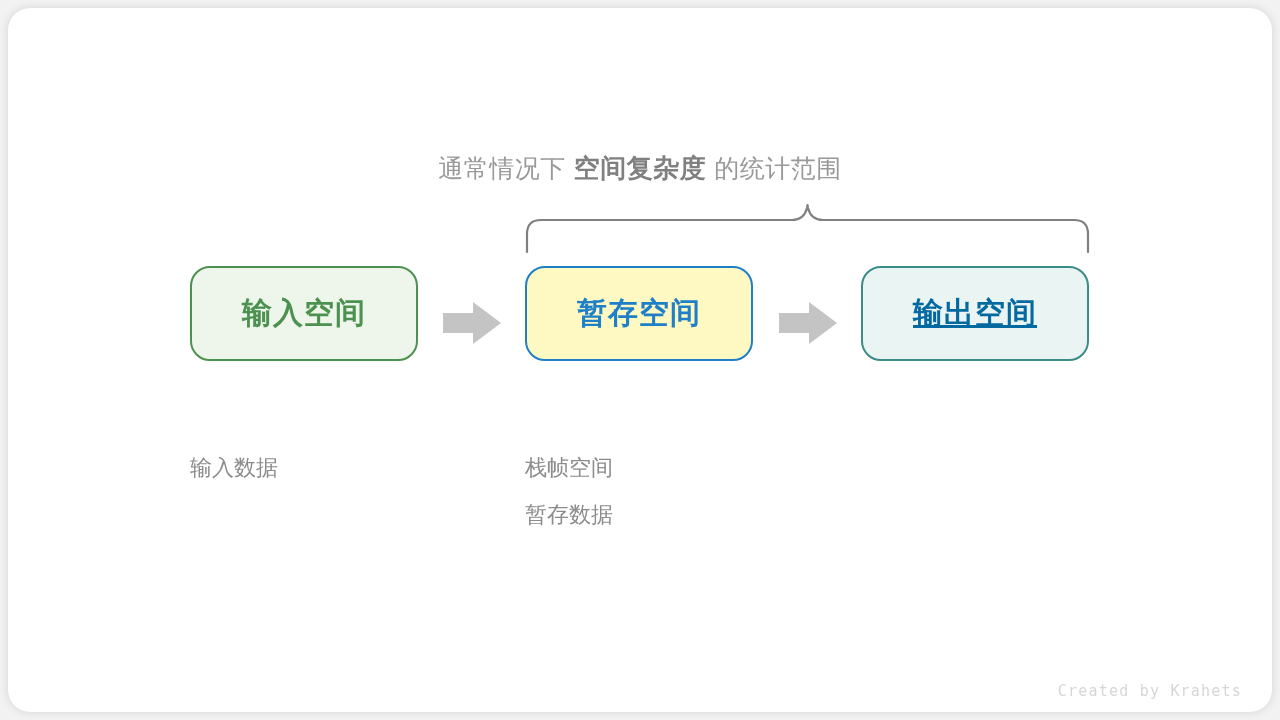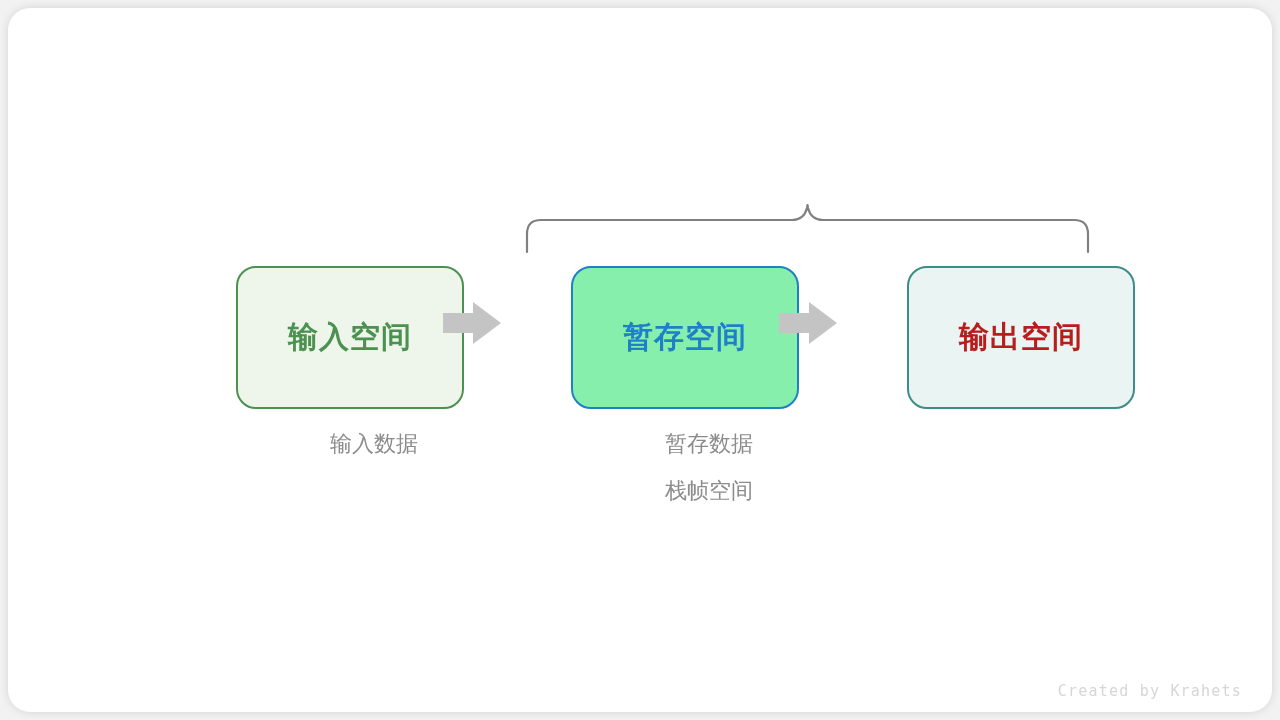--- a/index.html
+++ b/index.html
@@ -69,60 +69,59 @@
     left: 190px;
     top: 266px;
     width: 900px;
     height: 114px;
   }
 
   .box {
     position: absolute;
     top: 0;
     width: 228px;
-    height: 143px;
+    height: 95px;
     border-radius: 20px;
     border-style: solid;
     border-width: 2px;
     box-sizing: border-box;
     display: flex;
     align-items: center;
     justify-content: center;
-    margin-left: 46px;
   }
   .box-label {
     font-size: 30px;
     font-weight: bold;
     letter-spacing: 1px;
   }
 
   #box-input      { left: 0px;   background: #eef6ec; border-color: #4c9150; }
   #box-input .box-label  { color: #4c9150; }
 
-  #box-temp       { left: 335px; background: #86efac; border-color: #1f80c8; }
+  #box-temp       { left: 335px; background: #fef9c3; border-color: #1f80c8; }
   #box-temp .box-label   { color: #1f80c8; }
 
   #box-output     { left: 671px; background: #eaf4f2; border-color: #3c8c87; }
-  #box-output .box-label { color: #b91c1c; }
+  #box-output .box-label { color: #0369a1; text-decoration: underline; }
 
   .arrow {
     position: absolute;
     top: 36px;
     width: 58px;
     height: 42px;
   }
   #arrow-1 { left: 253px; }
   #arrow-2 { left: 589px; }
 
   
   .sublist {
     position: absolute;
-    top: 420px;
+    top: 444px;
     width: 228px;
-    text-align: right;
+    text-align: left;
     font-size: 22px;
     line-height: 47px;
     color: #8c8c8c;
     white-space: nowrap;
   }
   #sublist-input  { left: 190px; }
   #sublist-temp   { left: 525px; }
   #sublist-output { left: 861px; }
 
   
@@ -138,20 +137,21 @@
     margin-left: 27px;
   }
 </style>
 </head>
 <body>
 
 <div id="canvas">
 
   <div id="card"></div>
 
+  <div id="scope-caption"><span>通常情况下</span><span class="strong">空间复杂度</span><span>的统计范围</span></div>
 
   <svg id="brace" viewBox="0 0 585 58">
     <path d="M 12,56
              L 12,38
              Q 12,24 26,24
              L 277,24
              Q 289,24 292,12
              L 292.5,9
              L 293,12
              Q 296,24 308,24
@@ -182,20 +182,20 @@
       <span class="box-label">输出空间</span>
     </div>
 
   </div>
 
   <div class="sublist" id="sublist-input">
     <div>输入数据</div>
   </div>
 
   <div class="sublist" id="sublist-temp">
+    <div>栈帧空间</div>
     <div>暂存数据</div>
-    <div>栈帧空间</div>
   </div>
 
 
   <div id="watermark">Created by Krahets</div>
 
 </div>
 
 </body></html>

